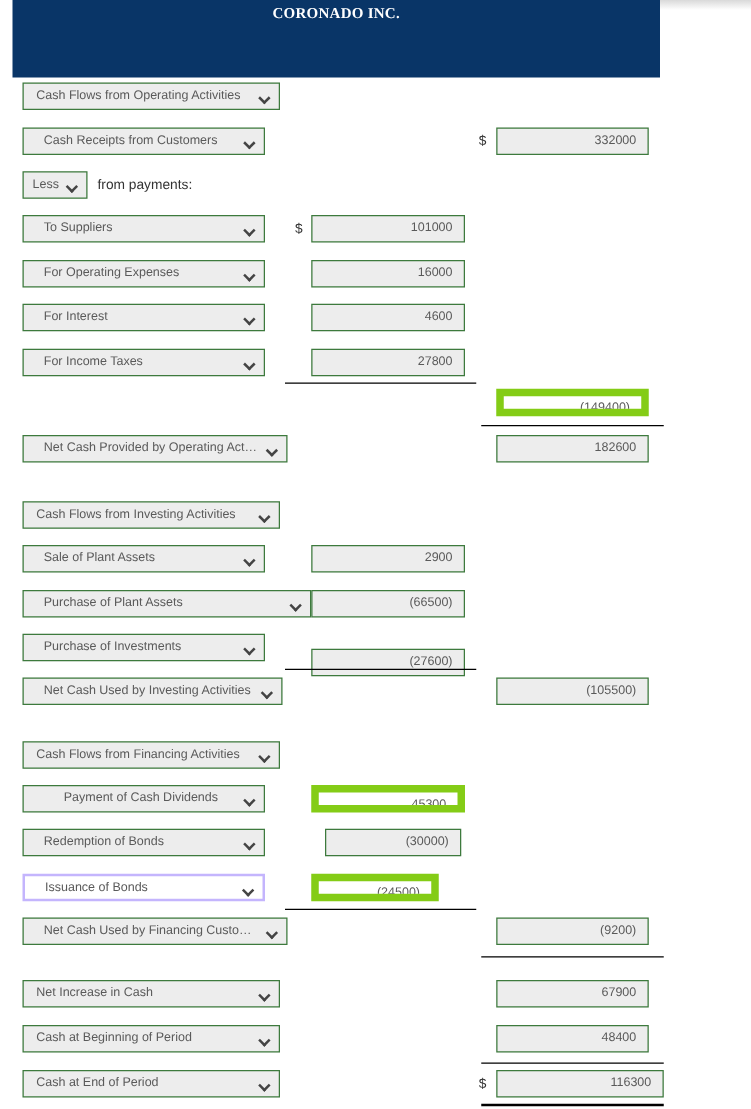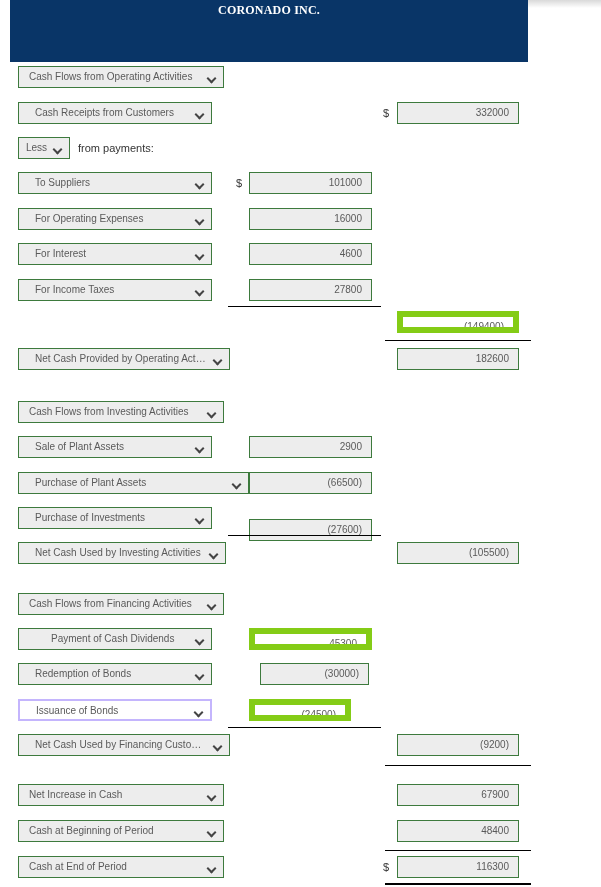--- a/index.html
+++ b/index.html
@@ -223,15 +223,15 @@
 <div class="sel" style="left:18px; top:784px; width:206px;">Net Increase in Cash</div>
 <div class="inp" style="left:397px; top:784px; width:122px;">67900</div>
 
 <div class="sel" style="left:18px; top:820px; width:206px;">Cash at Beginning of Period</div>
 <div class="inp" style="left:397px; top:820px; width:122px;padding-left:32px;">48400</div>
 
 <div class="rule" style="left:385px; top:850px; width:146px;"></div>
 
 <div class="sel" style="left:18px; top:856px; width:206px;">Cash at End of Period</div>
 <div class="dollar" style="left:383px; top:856px;">$</div>
-<div class="inp" style="left:397px; top:856px; width:122px;">116300</div>
+<div class="inp" style="left:397px; top:856px; width:134px;">116300</div>
 
 <div class="rule thick" style="left:385px; top:883px; width:146px;"></div>
 
 </body></html>

